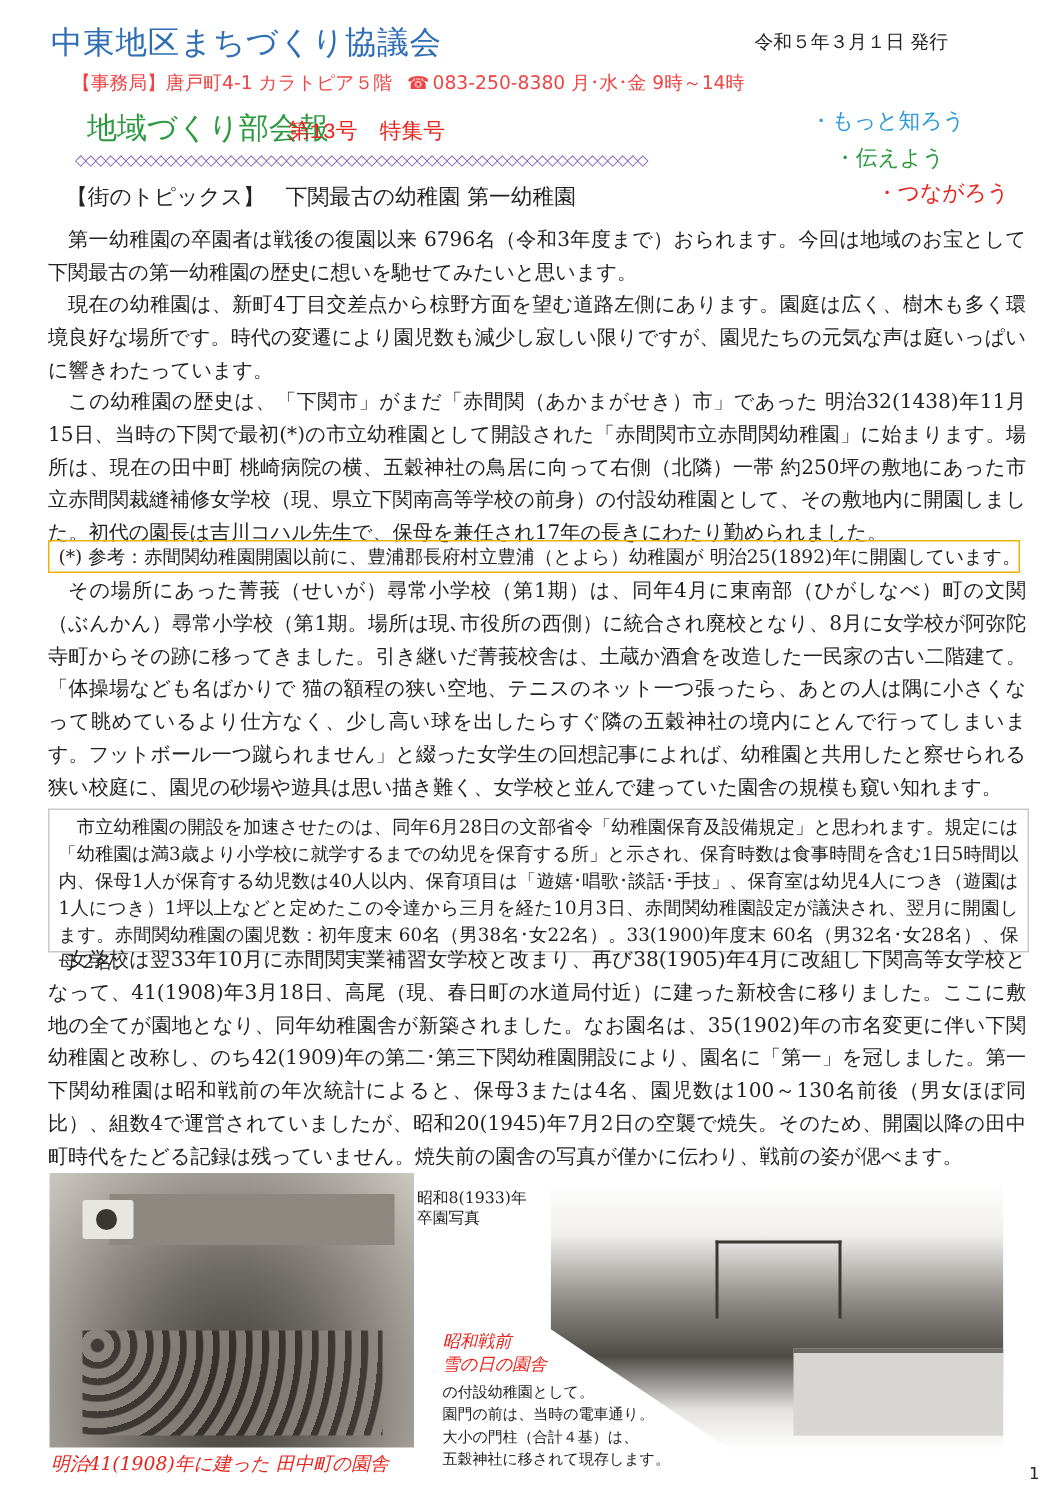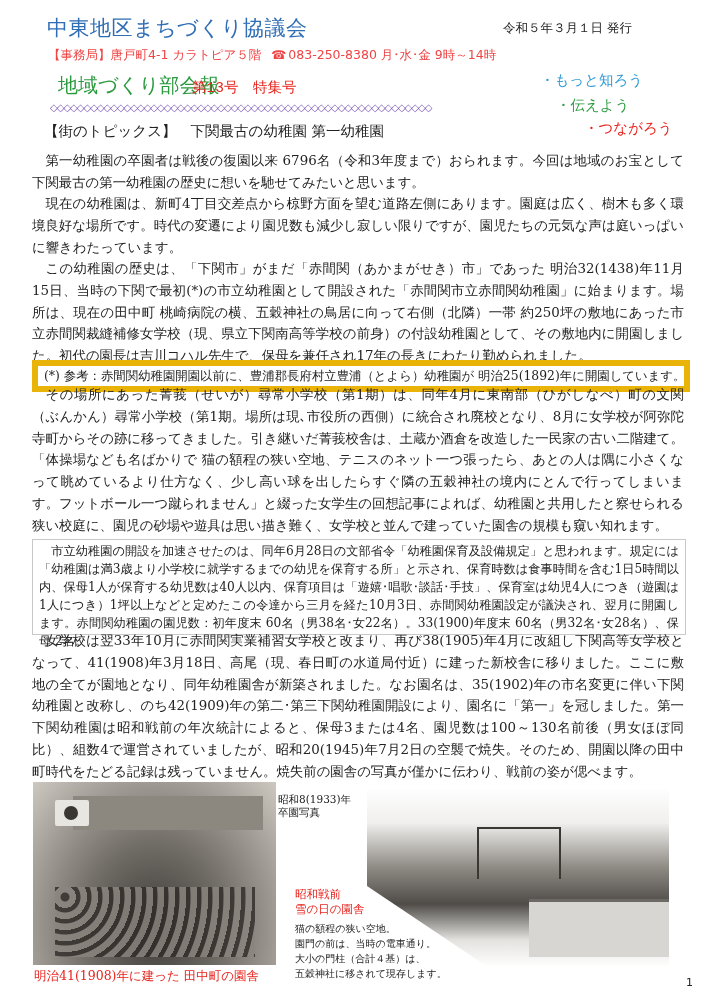--- a/index.html
+++ b/index.html
@@ -1,56 +1,56 @@
 <!DOCTYPE html>
 <html><head>
 <meta charset="utf-8">
 <style>
   html, body { margin: 0; padding: 0; background: #ffffff; }
   body { width: 707px; height: 1000px; position: relative; overflow: hidden;
          font-family: "DejaVu Serif", "Liberation Serif", serif; color: #222; }
   .abs { position: absolute; }
-  .org-title { left: 34px; top: 14px; font-family: Liberation Mono, monospace; font-size: 21px; color: #2f6db5; letter-spacing: 0.5px; margin-left: 13px; }
+  .org-title { left: 34px; top: 14px; font-family: Liberation Mono, monospace; font-size: 21px; color: #2f6db5; letter-spacing: 0.5px; }
   .issue-date { left: 503px; top: 20px; font-family: "DejaVu Sans", sans-serif; font-size: 12.5px; color: #222; }
   .office { left: 48px; top: 47px; font-family: "DejaVu Sans", sans-serif; font-size: 12.5px; color: #ef4444; }
   .office .phone-icon { font-size: 12px; margin: 0 2px 0 10px; }
   .bulletin { left: 58px; top: 72px; font-family: Liberation Mono, monospace; font-size: 20px; color: #2b9a3e; }
   .issue-no { left: 192px; top: 78px; font-family: Liberation Mono, monospace; font-size: 14.5px; color: #e8231d; word-spacing: 6px; }
   .diamonds { left: 50px; top: 102px; font-size: 10px; color: #7a55b6; letter-spacing: -1px; white-space: nowrap; }
   .slogan { font-family: "DejaVu Sans", sans-serif; font-size: 14.5px; }
   .slogan-1 { left: 540px; top: 71px; color: #2e9ad6; }
   .slogan-2 { left: 556px; top: 96px; color: #2b9a3e; }
   .slogan-3 { left: 584px; top: 119px; color: #e8231d; }
   .topic { left: 44px; top: 122px; font-size: 14.5px; color: #222; }
   .topic .topic-sub { margin-left: 14px; }
   .para { left: 32px; width: 652px; font-size: 13.4px; line-height: 21.8px; text-align: justify; }
   .para p { margin: 0; text-indent: 1em; }
   .p1 { top: 150px; }
   .p2 { top: 193px; }
   .p3 { top: 258px; }
-  .note { left: 32px; top: 360px; width: 640px; height: 20px; border: 6px solid #eab308;
+  .note { left: 32px; top: 360px; width: 640px; height: 20px; border: 1px solid #eab308;
           font-size: 12.4px; line-height: 20px; padding-left: 6px; white-space: nowrap; overflow: hidden; }
   .p4 { top: 384px; }
   .boxed { left: 32px; top: 539px; width: 640px; height: 90px; border: 1px solid #c9c9c9; padding: 2px 6px;
            font-size: 12.2px; line-height: 18px; text-align: justify; }
   .boxed p { margin: 0; text-indent: 1em; }
   .p5 { top: 630px; }
   .photo-1 { left: 33px; top: 782px; width: 243px; height: 183px;
              background: radial-gradient(ellipse at 50% 80%, #3d3a36 0%, #6f6b65 40%, #cdc8c0 100%); }
   .photo-1 .roof { position: absolute; left: 40px; top: 14px; width: 190px; height: 34px; background: #8c877f; }
   .photo-1 .crowd { position: absolute; left: 22px; top: 105px; width: 200px; height: 70px;
                     background: repeating-radial-gradient(circle at 10px 10px, #2e2b28 0 4px, #8a857e 5px 11px); opacity: 0.8; }
   .photo-1 .flag { position: absolute; left: 22px; top: 18px; width: 34px; height: 26px; background: #e8e6e1; border-radius: 2px; }
   .photo-1 .flag::after { content: ""; position: absolute; left: 9px; top: 6px; width: 14px; height: 14px; border-radius: 50%; background: #3a3733; }
   .photo-2 { left: 367px; top: 787px; width: 302px; height: 180px;
              background: linear-gradient(180deg, #ffffff 0%, #f0efed 20%, #8d8983 45%, #4f4c48 65%, #e3e2df 85%, #ffffff 100%);
              clip-path: polygon(0 0, 100% 0, 100% 100%, 40% 100%, 0 55%); }
   .photo-2 .wall { position: absolute; right: 0; top: 112px; width: 140px; height: 55px; background: #d8d6d2; border-top: 3px solid #6c6964; }
   .photo-2 .gate { position: absolute; left: 110px; top: 40px; width: 80px; height: 50px; border: 2px solid #3b3834; border-bottom: none; }
-  .cap-red { color: #e8231d; }
+  .cap-red { color: #e8231d; font-style: italic; }
   .cap-1 { left: 34px; top: 968px; font-size: 12.5px; }
   .cap-2 { left: 278px; top: 793px; font-size: 10.5px; line-height: 13px; color: #222; }
   .cap-3 { left: 295px; top: 887px; font-size: 11.5px; line-height: 15px; }
   .cap-4 { left: 295px; top: 921px; font-size: 10px; line-height: 15px; color: #222; }
   .page-no { left: 686px; top: 976px; font-family: "DejaVu Sans", sans-serif; font-size: 11px; color: #222; }
 </style>
 </head>
 <body>
 
 <div class="abs org-title">中東地区まちづくり協議会</div>
@@ -105,19 +105,19 @@
 
 <div class="abs photo-2">
   <div class="gate"></div>
   <div class="wall"></div>
 </div>
 <div class="abs cap-red cap-3">
   <div>昭和戦前</div>
   <div>雪の日の園舎</div>
 </div>
 <div class="abs cap-4">
-  <div>猫の額程の狭い空地。</div>
+  <div>の付設幼稚園として。</div>
   <div>園門の前は、当時の電車通り。</div>
   <div>大小の門柱（合計４基）は、</div>
   <div>五穀神社に移されて現存します。</div>
 </div>
 
 <div class="abs page-no">1</div>
 
 </body></html>

